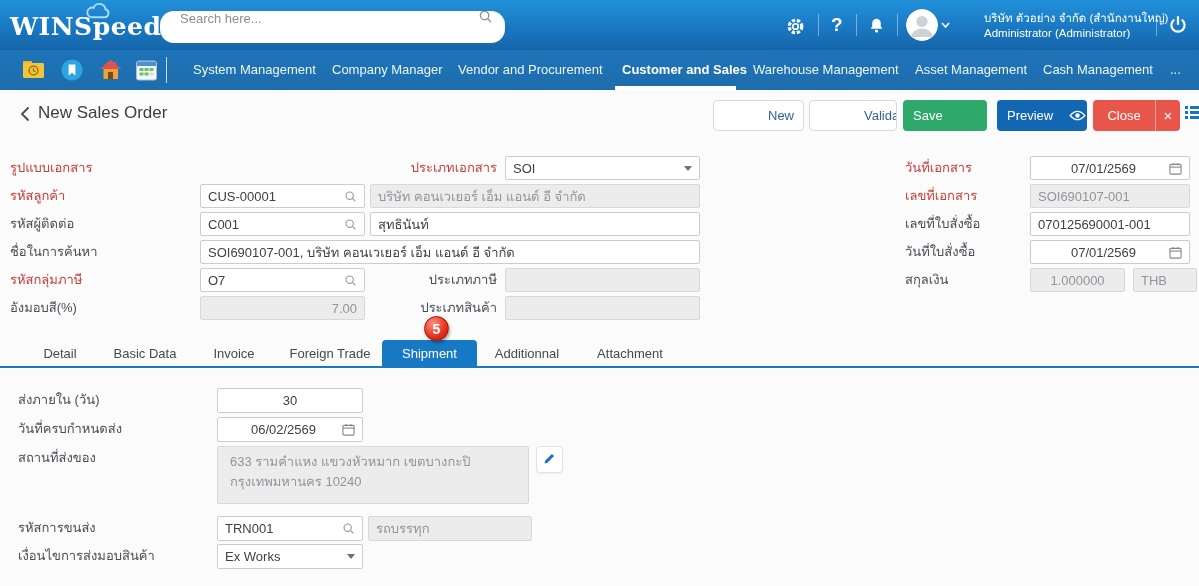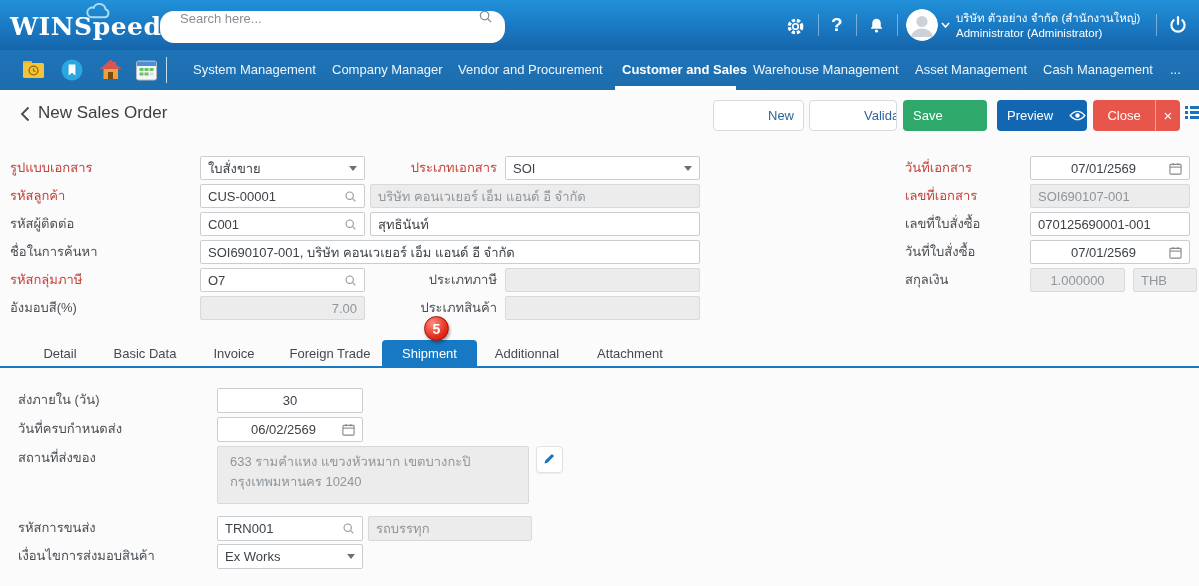--- a/index.html
+++ b/index.html
@@ -12,21 +12,21 @@
   .logo{position:absolute;left:10px;top:12px;color:#fff;font-family:"DejaVu Serif",serif;
     font-weight:bold;font-size:25px;letter-spacing:.5px;}
   .cloud{position:absolute;left:84px;top:2px;}
   .searchpill{position:absolute;left:160px;top:11px;width:345px;height:32px;background:#fff;
     border-radius:14px;display:flex;align-items:center;box-sizing:border-box;padding:0 12px 17px 18px;}
   .searchpill input{flex:1;border:none;outline:none;font-size:13px;color:#555;background:transparent;}
   .searchpill input::placeholder{color:#8a8f94;}
   .tb-ico{position:absolute;top:17px;display:flex;align-items:center;justify-content:center;cursor:pointer;}
   .tb-sep{position:absolute;top:14px;width:1px;height:22px;background:rgba(255,255,255,.4);}
   .avatar{position:absolute;left:906px;top:9px;width:32px;height:32px;border-radius:50%;overflow:hidden;cursor:pointer;}
-  .usr{position:absolute;color:#fff;font-size:11.5px;line-height:14px;white-space:nowrap;}
+  .usr{position:absolute;color:#fff;font-size:11.5px;line-height:14px;white-space:nowrap;margin-left:28px;}
   .helpq{color:#fff;font-size:19px;font-weight:bold;}
 
   
   .navbar{position:absolute;left:0;top:50px;width:1199px;height:40px;
     background:linear-gradient(180deg,#1d74b8,#1e6dad);}
   .nav-ico{position:absolute;top:9px;width:23px;height:22px;cursor:pointer;}
   .nav-sep{position:absolute;left:166px;top:7px;width:1px;height:26px;background:rgba(255,255,255,.75);}
   .nav-item{position:absolute;top:0;height:40px;line-height:40px;color:#eef5fc;font-size:13px;
     white-space:nowrap;cursor:pointer;}
   .nav-item.active{color:#fff;font-weight:bold;}
@@ -240,24 +240,20 @@
         <i></i>
         <b></b>
       </div>
       <div>
         <i></i>
         <b></b>
       </div>
   </span>
 
   <div class="lbl req" style="left:10px;top:156px;">รูปแบบเอกสาร</div>
-  <div class="field" style="left:200px;top:156px;width:165px;">
-    <span>ใบสั่งขาย</span>
-    <span class="caret"></span>
-  </div>
   <div class="lbl req r" style="left:360px;top:156px;width:137px;">ประเภทเอกสาร</div>
   <div class="field" style="left:505px;top:156px;width:195px;justify-content:space-between;">
     <span>SOI</span>
     <span class="caret"></span>
   </div>
   <div class="lbl req" style="left:905px;top:156px;">วันที่เอกสาร</div>
   <div class="field ctr" style="left:1030px;top:156px;width:160px;">
     <input value="07/01/2569" style="">
     <span class="tail">
       <svg width="13" height="13" viewBox="0 0 14 14">

